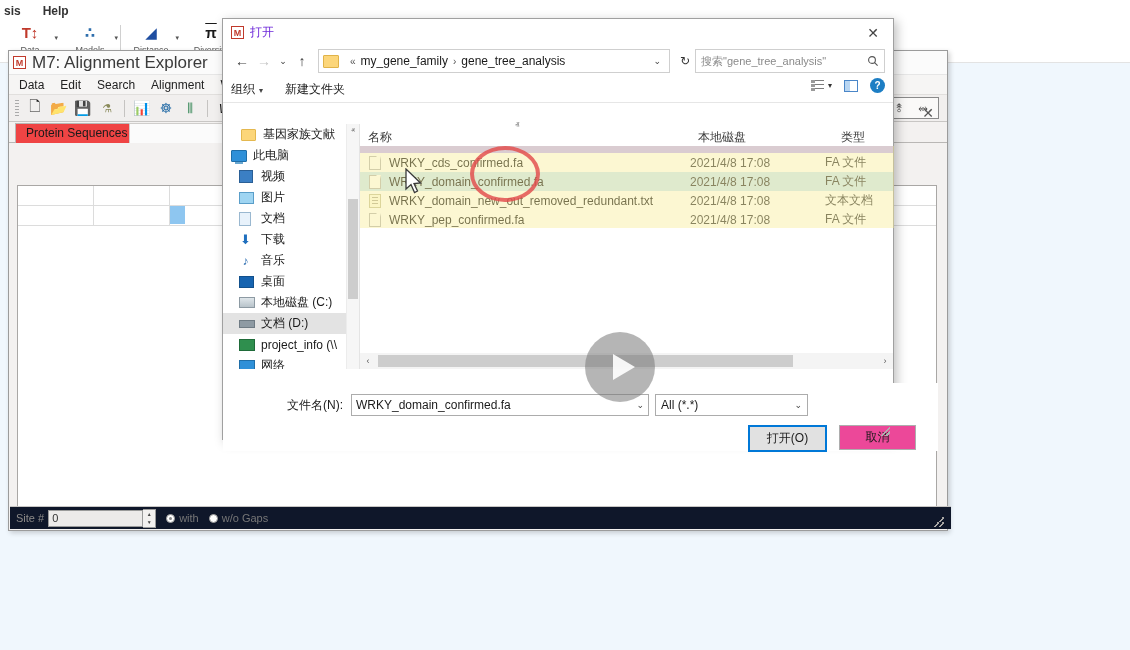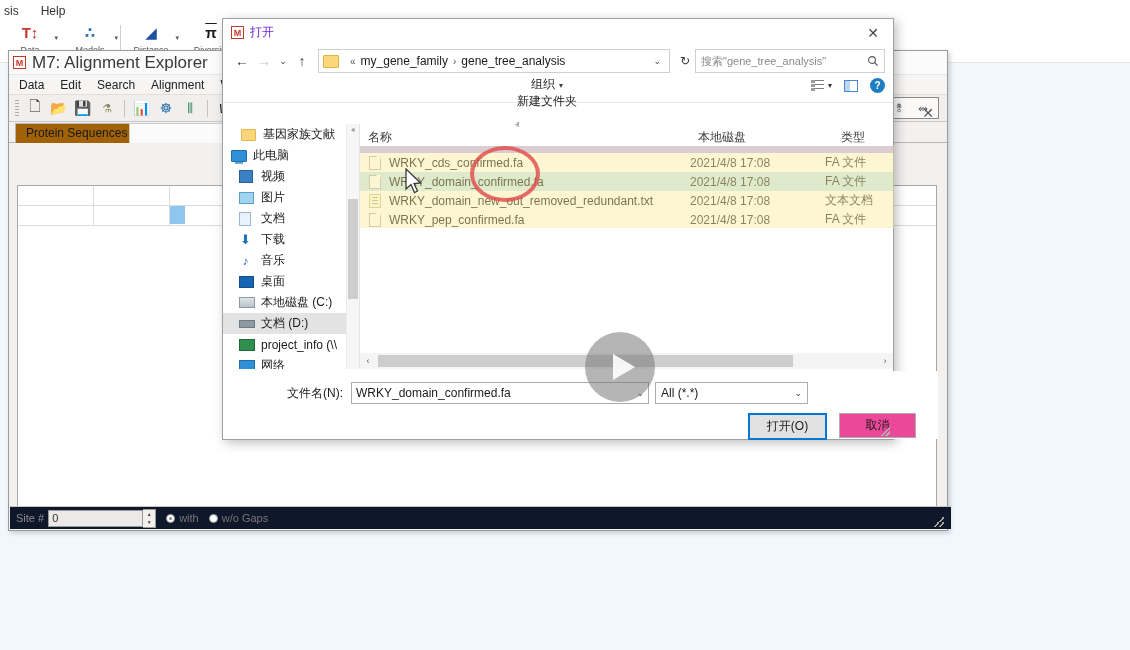--- a/index.html
+++ b/index.html
@@ -12,21 +12,21 @@
   
   #mega-main{
     position:absolute;left:0;top:0;width:1130px;height:62px;
     background:#ffffff;border-bottom:1px solid #e3e3e3;
   }
   #mega-menubar{
     position:absolute;left:0;top:2px;height:18px;
     display:flex;align-items:center;gap:14px;padding-left:0px;
     font-size:12px;color:#333;
   }
-  #mega-menubar .mi{padding:2px 4px;cursor:default;}
+  #mega-menubar .mi{padding:2px 4px;cursor:default;font-weight:bold;}
   #mega-toolbar{
     position:absolute;left:0;top:22px;width:300px;height:40px;
     display:flex;align-items:flex-start;
   }
   .tb-group{position:relative;width:60px;height:40px;text-align:center;}
   .tb-ico{height:22px;line-height:22px;font-size:15px;font-weight:bold;}
   .tb-lbl{
     font-size:9px;color:#5a5a5a;margin-top:1px;
     white-space:nowrap;overflow:hidden;
   }
@@ -78,21 +78,21 @@
   #align-right-icons{
     position:absolute;right:8px;top:2px;display:flex;align-items:center;
     border:1px solid #8a8a8a;background:#faf9f8;height:20px;padding:0 3px;
   }
   #align-tabstrip{
     height:20px;background:#f3f1f0;position:relative;
     border-bottom:1px solid #b9b7b5;
   }
   #tab-protein{
     position:absolute;left:6px;top:1px;height:19px;padding:0 10px;
-    background:#a16207;border:1px solid #b9b7b5;border-bottom:none;
+    background:#ef4444;border:1px solid #b9b7b5;border-bottom:none;
     font-size:12px;line-height:18px;color:#1a1a1a;
   }
   #tab-filler{
     position:absolute;left:120px;top:1px;width:520px;height:19px;
     background:#fbfbfb;border:1px solid #cfcdcb;border-bottom:none;
   }
   #seq-panel{
     position:absolute;left:8px;top:134px;width:918px;height:322px;
     background:#ffffff;border:1px solid #a9a7a5;
   }
@@ -176,21 +176,21 @@
     width:20px;height:22px;display:flex;align-items:center;justify-content:center;
     font-size:12px;color:#333;cursor:default;
   }
   #search-box{
     width:178px;height:22px;border:1px solid #cfcfcf;background:#fff;
     display:flex;align-items:center;padding:0 5px;
   }
   #search-box .ph{flex:1;font-size:11px;color:#8a8a8a;}
   #dlg-cmdbar{
     height:26px;display:flex;align-items:center;padding:0 8px;
-    background:#ffffff;border-bottom:1px solid #e6e6e6;position:relative;flex-direction:column;
+    background:#ffffff;border-bottom:1px solid #e6e6e6;position:relative;
   }
   .cmd{font-size:12px;color:#1a1a1a;margin-right:22px;cursor:default;}
   .cmd .cv{font-size:8px;color:#444;margin-left:4px;}
   #view-icons{position:absolute;right:8px;top:2px;display:flex;align-items:center;gap:12px;}
   .listview-ico{
     width:13px;height:11px;
     background:
       linear-gradient(#7d7d7d 0 1px,transparent 1px 100%) 0 0/13px 4px repeat-y;
     position:relative;
   }
@@ -287,21 +287,21 @@
   }
   #hsb{
     position:absolute;left:0;bottom:0;width:100%;height:16px;
     background:#f4f4f4;display:flex;align-items:center;
   }
   .hsb-arrow{width:16px;text-align:center;font-size:9px;color:#5a5a5a;}
   #hsb-track{flex:1;height:12px;background:#f4f4f4;position:relative;}
   #hsb-thumb{position:absolute;left:2px;top:0;width:415px;height:12px;background:#cdcdcd;}
 
   
-  #dlg-footer{position:absolute;left:0;top:352px;width:715px;height:68px;background:#ffffff;}
+  #dlg-footer{position:absolute;left:0;top:364px;width:715px;height:68px;background:#ffffff;}
   #fn-row{display:flex;align-items:center;height:24px;margin-top:10px;}
   #fn-label{width:120px;text-align:right;font-size:12px;color:#1a1a1a;padding-right:8px;}
   #fn-input{
     width:298px;height:22px;border:1px solid #acacac;background:#fff;
     display:flex;align-items:center;padding:0 4px;box-sizing:border-box;
   }
   #fn-input .v{flex:1;font-size:12px;color:#1a1a1a;}
   .dd-caret{font-size:9px;color:#444;}
   #filter-sel{
     width:153px;height:22px;border:1px solid #acacac;background:#fff;

